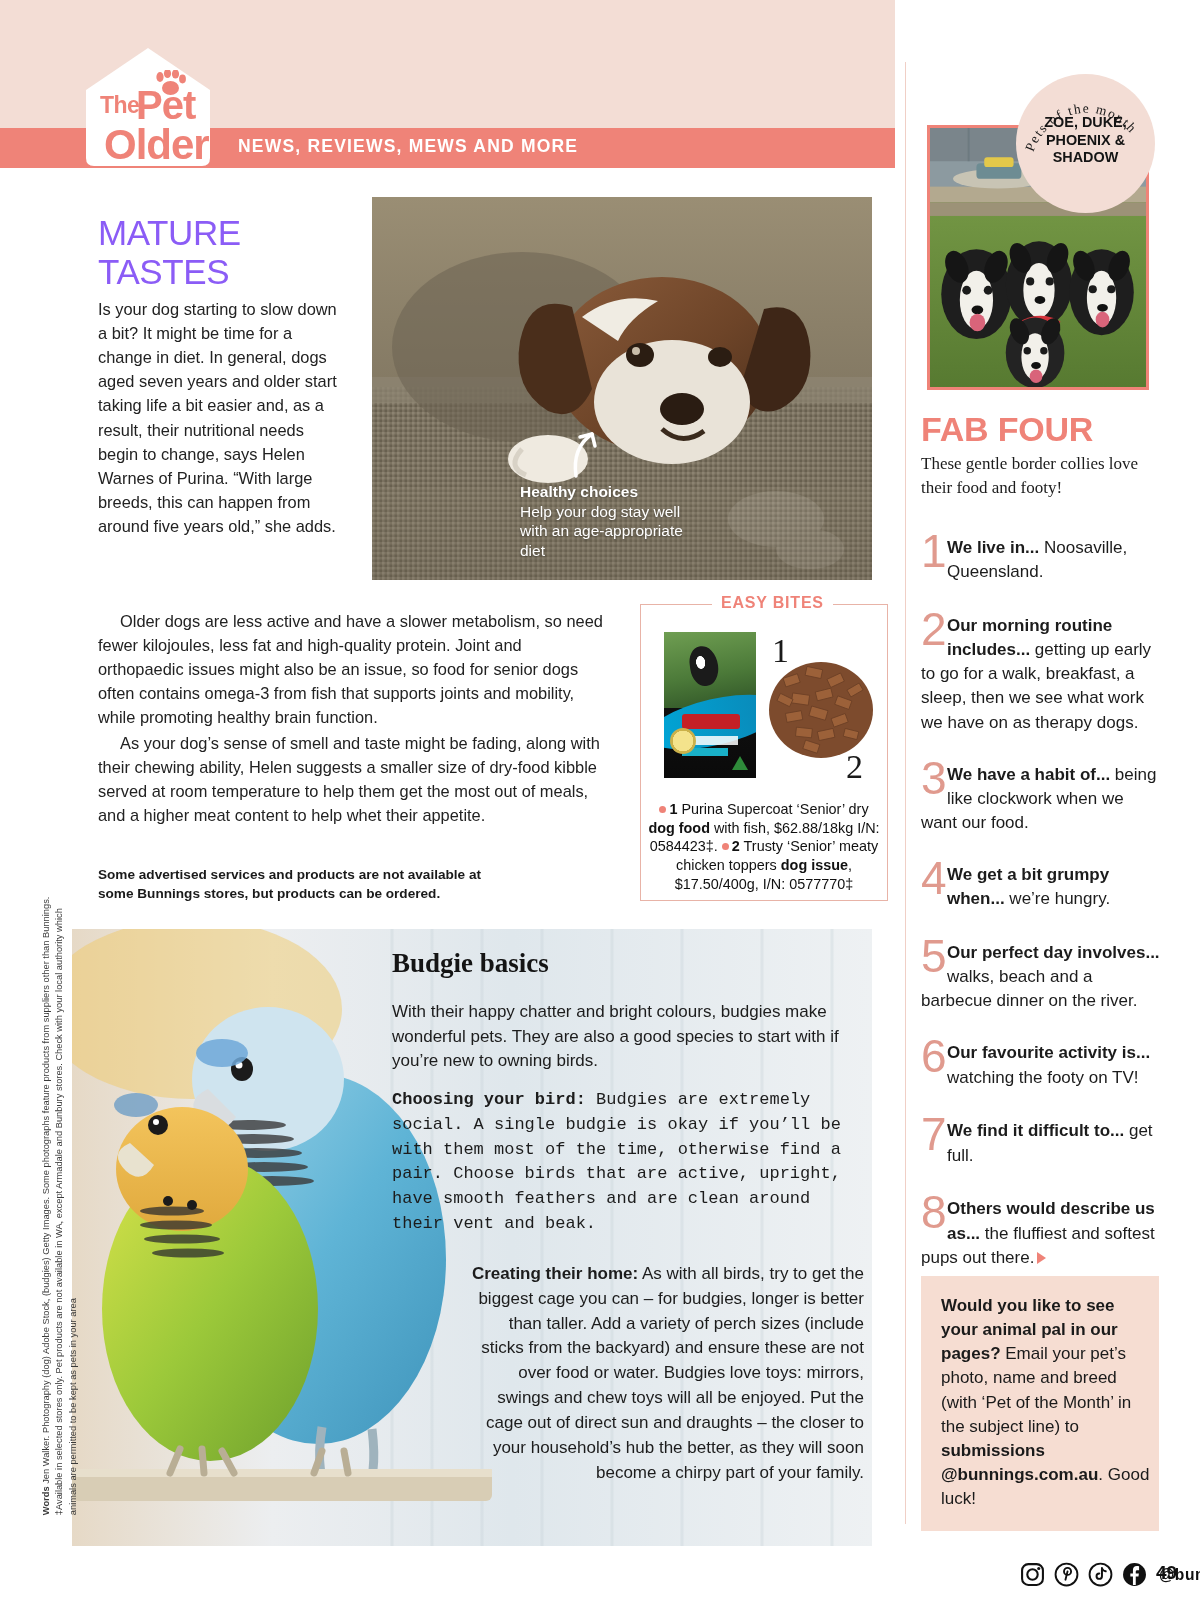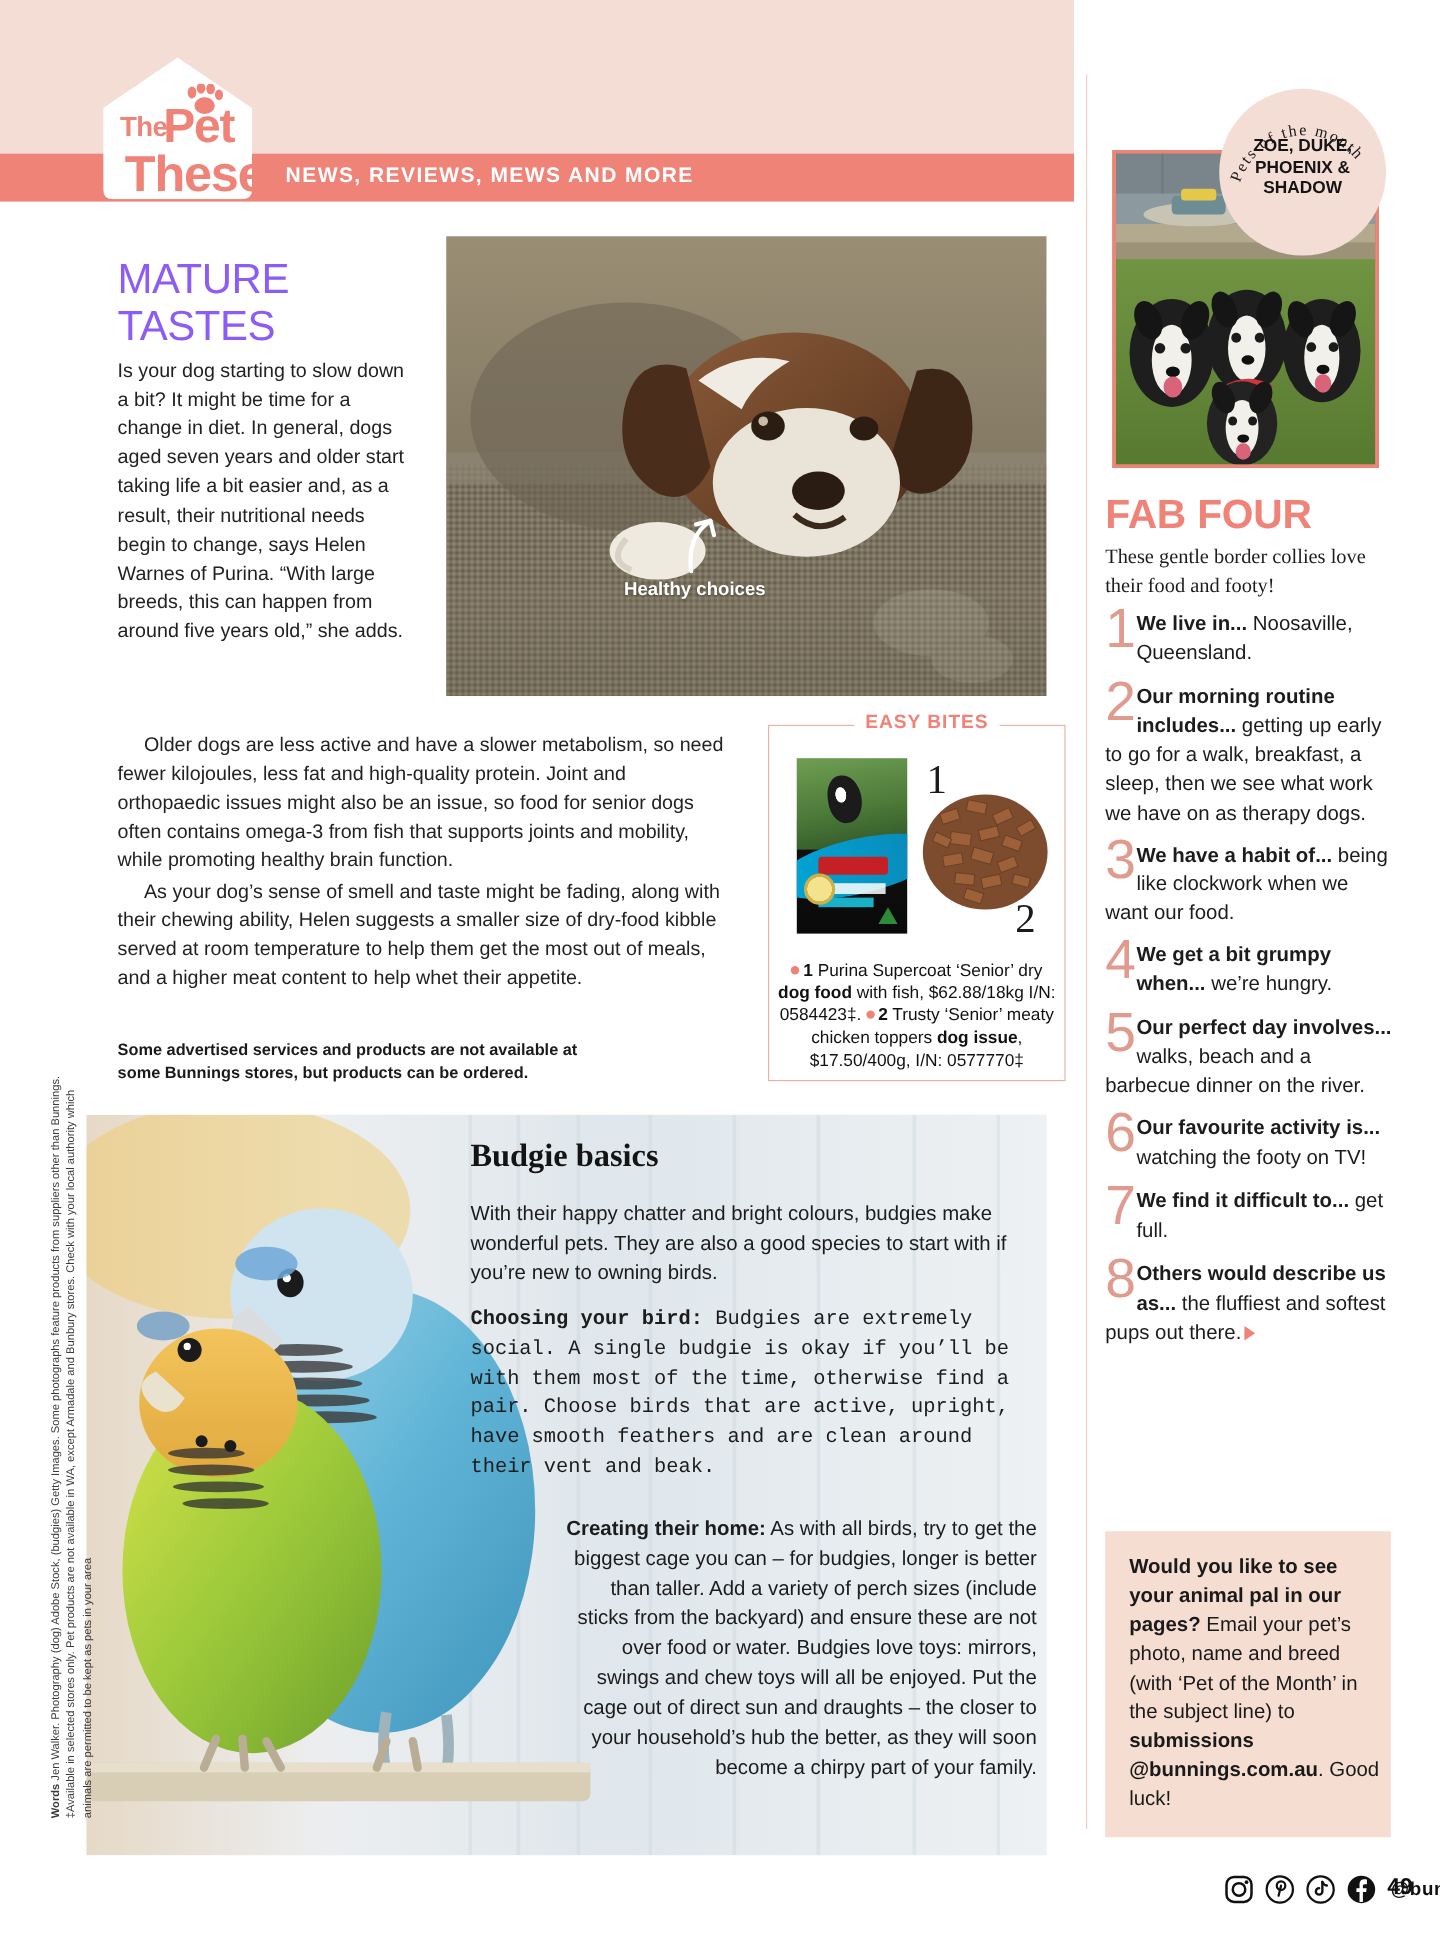--- a/index.html
+++ b/index.html
@@ -374,21 +374,21 @@
     min-height: 50px;
   }
   .fab-num {
     position: absolute;
     left: 0; top: -8px;
     font-size: 46px;
     color: #e09a8e;
     line-height: 1;
     font-weight: normal;
   }
-  .fab-text { padding-left: 0; }
+  .fab-text { padding-left: 0; margin-top: 28px; }
   .fab-text .lead { font-weight: bold; }
   .arrow-end {
     display: inline-block;
     width: 0; height: 0;
     border-left: 9px solid #ef8378;
     border-top: 6px solid transparent;
     border-bottom: 6px solid transparent;
     vertical-align: -1px;
     margin-left: 3px;
   }
@@ -442,21 +442,21 @@
   </svg>
   <svg class="paw" viewBox="0 0 32 26">
     <ellipse cx="6" cy="7" rx="3.6" ry="5" fill="#ef8378"></ellipse>
     <ellipse cx="13.5" cy="3.5" rx="3.6" ry="4.6" fill="#ef8378"></ellipse>
     <ellipse cx="21.5" cy="4" rx="3.6" ry="4.6" fill="#ef8378"></ellipse>
     <ellipse cx="28.5" cy="9" rx="3.4" ry="4.4" fill="#ef8378"></ellipse>
     <ellipse cx="16.5" cy="18" rx="8.5" ry="7" fill="#ef8378"></ellipse>
   </svg>
   <span class="mast-text mast-the">The</span>
   <span class="mast-text mast-pet">Pet</span>
-  <span class="mast-text mast-shed">These</span>
+  <span class="mast-text mast-shed">Older</span>
 </div>
 
 <h1 class="mature-title">MATURE TASTES</h1>
 <div class="narrow-col">Is your dog starting to slow down a bit? It might be time for a change in diet. In general, dogs aged seven years and older start taking life a bit easier and, as a result, their nutritional needs begin to change, says Helen Warnes of Purina. “With large breeds, this can happen from around five years old,” she adds.</div>
 <div class="wide-col">
   <p>Older dogs are less active and have a slower metabolism, so need fewer kilojoules, less fat and high-quality protein. Joint and orthopaedic issues might also be an issue, so food for senior dogs often contains omega-3 from fish that supports joints and mobility, while promoting healthy brain function.</p>
   <p>As your dog’s sense of smell and taste might be fading, along with their chewing ability, Helen suggests a smaller size of dry-food kibble served at room temperature to help them get the most out of meals, and a higher meat content to help whet their appetite.</p>
 </div>
 <div class="disclaimer">Some advertised services and products are not available at some Bunnings stores, but products can be ordered.</div>
 
@@ -505,20 +505,21 @@
     <rect y="292" width="500" height="91" fill="url(#couch)" opacity=".55"></rect>
     <rect y="292" width="500" height="91" fill="url(#weave)" opacity=".75"></rect>
   </svg>
 </div>
 <svg class="cap-arrow" viewBox="0 0 50 62">
   <path d="M6 58 Q2 30 22 16" stroke="#ffffff" stroke-width="3.5" fill="none" stroke-linecap="round"></path>
   <path d="M22 16 l-12 3 M22 16 l3 12" stroke="#ffffff" stroke-width="3.5" fill="none" stroke-linecap="round"></path>
 </svg>
 <div class="healthy-cap">
   <b>Healthy choices</b>
+  <span>Help your dog stay well with an age-appropriate diet</span>
 </div>
 
 <div class="easy-box"></div>
 <div class="easy-label">EASY BITES</div>
 
 <div class="pack-shot">
   <div class="pack-grass"></div>
   <div class="pack-dog"></div>
   <div class="pack-swoosh"></div>
   <div class="pack-brand"></div>

